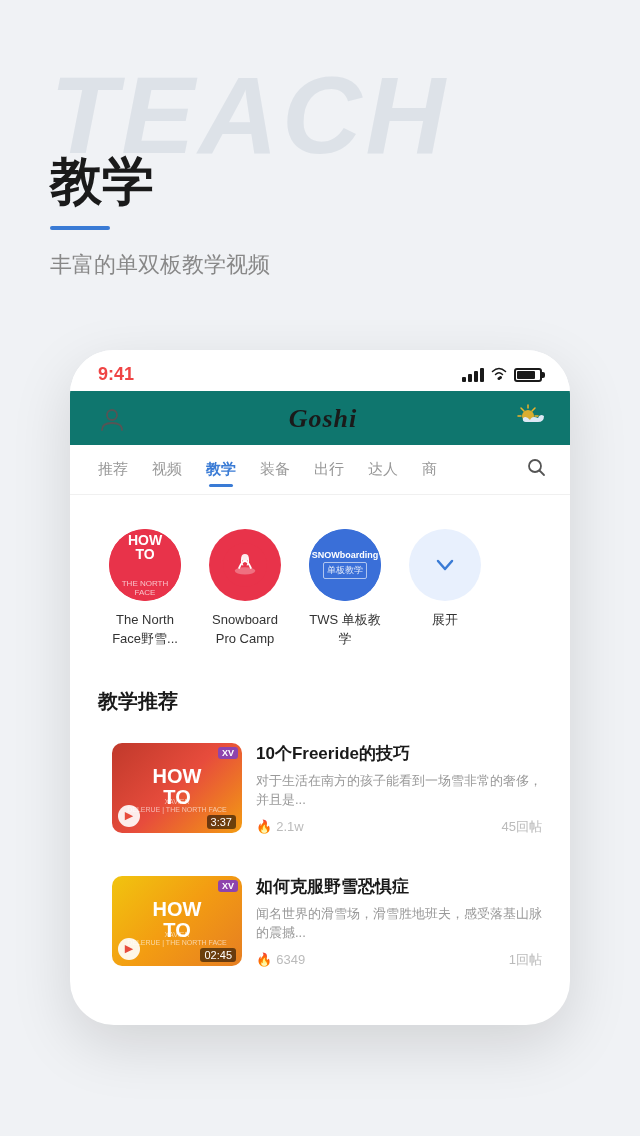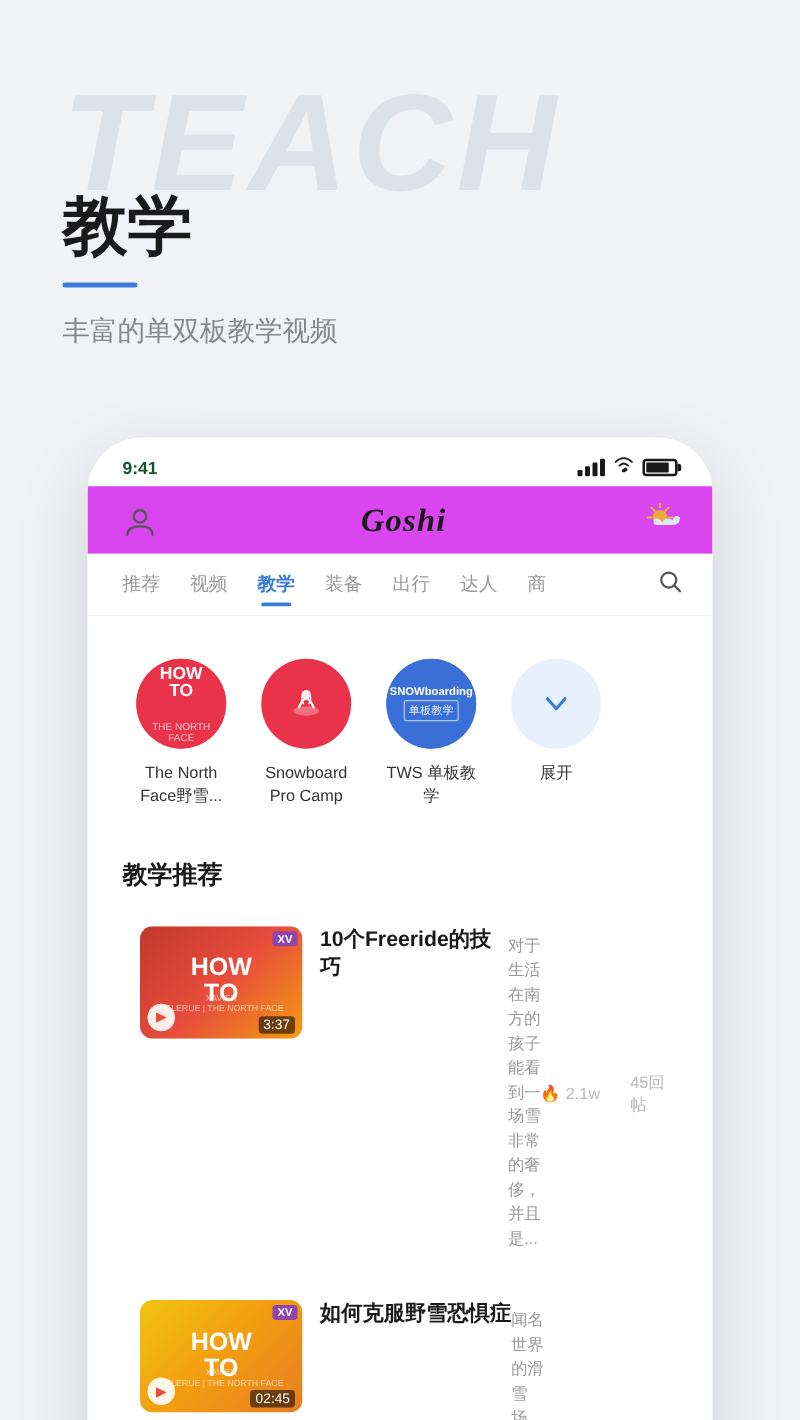--- a/index.html
+++ b/index.html
@@ -64,23 +64,23 @@
 
     
     .status-bar {
       display: flex;
       justify-content: space-between;
       align-items: center;
       padding: 14px 28px 6px 28px;
       background: #fff;
     }
     .status-time {
-      font-size: 14px;
+      font-size: 18px;
       font-weight: 600;
-      color: #14532d;
+      color: #ef4444;
     }
     .status-icons {
       display: flex;
       align-items: center;
       gap: 6px;
     }
     .signal-bars {
       display: flex;
       align-items: flex-end;
       gap: 2px;
@@ -121,21 +121,21 @@
       width: 80%;
       border-radius: 1px;
     }
 
     
     .app-header {
       display: flex;
       justify-content: space-between;
       align-items: center;
       padding: 10px 24px 8px 24px;
-      background: #d946ef;
+      background: #0f766e;
     }
     .header-avatar {
       width: 36px;
       height: 36px;
       display: flex;
       align-items: center;
       justify-content: center;
       color: #555;
       font-size: 22px;
     }
@@ -398,21 +398,21 @@
       left: 0;
       right: 0;
       font-size: 7px;
       color: rgba(255,255,255,0.6);
       text-align: center;
       line-height: 1.2;
     }
     .video-info {
       flex: 1;
       display: flex;
-      flex-direction: row;
+      flex-direction: column;
     }
     .video-title {
       font-size: 17px;
       font-weight: 600;
       color: #1a1a1a;
       line-height: 1.3;
     }
     .video-desc {
       font-size: 13px;
       color: #999;

